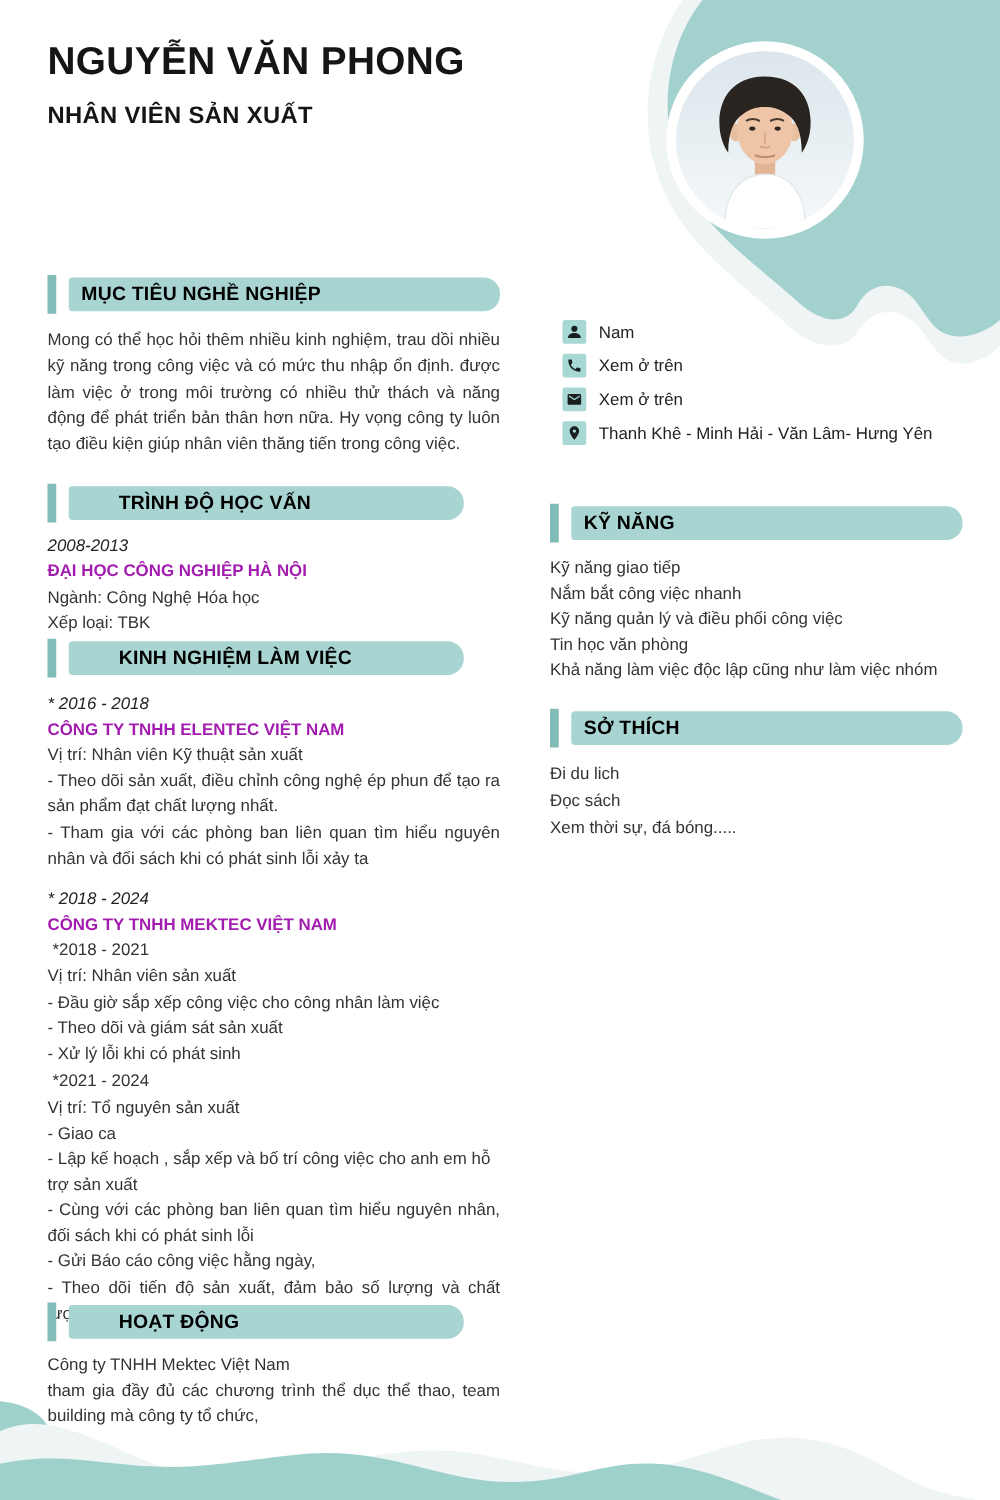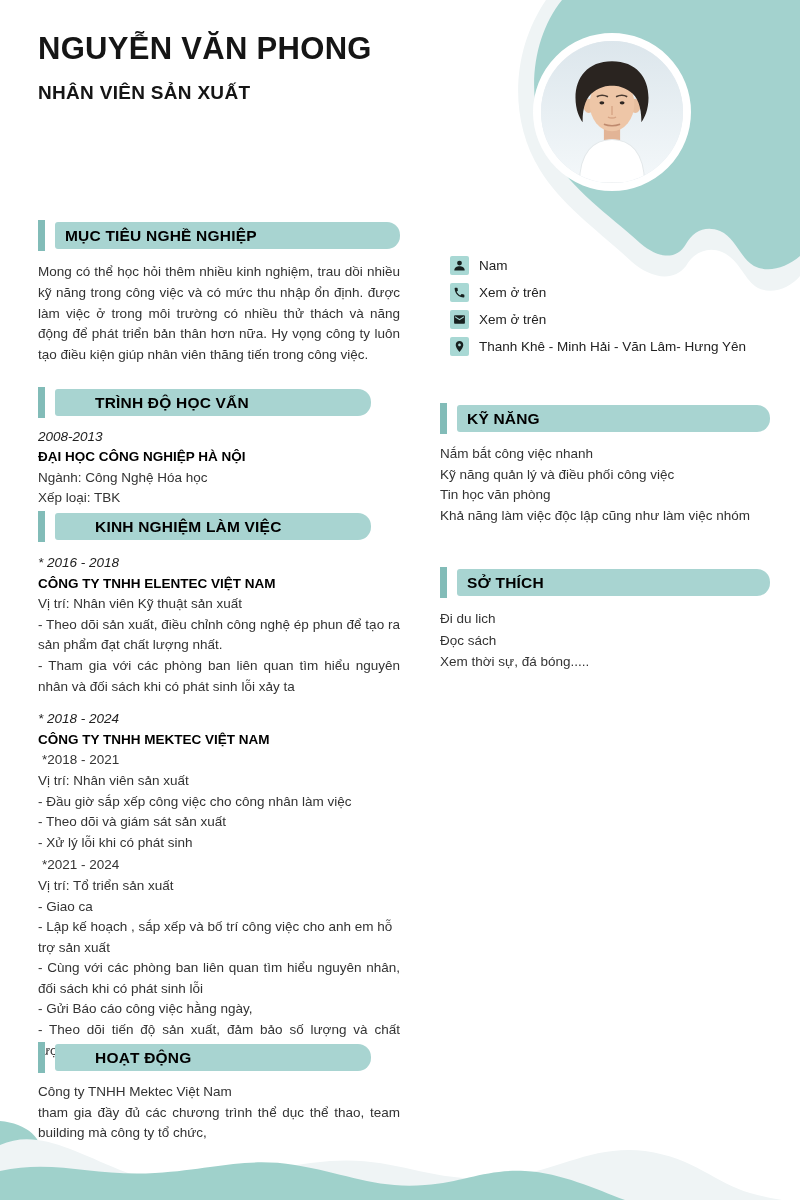--- a/index.html
+++ b/index.html
@@ -29,21 +29,21 @@
   .sec-h{display:flex;align-items:flex-start;}
   .acc{width:7px;height:31px;background:#82bcb8;flex:none;}
   .bar{height:27px;background:#a8d4d1;border-radius:3px 13px 13px 3px;display:flex;align-items:center;
        padding-left:10px;margin-left:10px;margin-top:2px;font-weight:bold;font-size:15.5px;color:#000;
        letter-spacing:.2px;box-sizing:border-box;}
   .bar-w1{width:350px;} .bar-w2{width:316px;padding-left:40px;} .bar-w3{width:313px;}
 
   .body-txt{font-size:13.5px;line-height:20.6px;color:#333;}
   .just{text-align:justify;}
   .it{font-style:italic;color:#222;}
-  .bld{font-weight:bold;color:#000000;}
+  .bld{font-weight:bold;color:#a21caf;}
   .subperiod{padding-left:4px;}
   .mt{margin-top:11px;}
   .gap{height:12px;}
 
   
   .contact{position:absolute;left:450px;top:252px;width:340px;}
   .crow{display:flex;align-items:center;height:27px;gap:10px;font-size:13.5px;color:#222;text-align:right;}
   .isq{width:19px;height:19px;background:#a8d8d4;border-radius:2px;display:flex;align-items:center;
        justify-content:center;flex:none;}
   .isq svg{width:13px;height:13px;fill:#17201f;}
@@ -126,21 +126,21 @@
     <div class="gap"></div>
     <div class="body-txt">
       <p class="it">* 2018 - 2024</p>
       <p class="bld">CÔNG TY TNHH MEKTEC VIỆT NAM</p>
       <p class="subperiod">*2018 - 2021</p>
       <p>Vị trí: Nhân viên sản xuất</p>
       <p>- Đầu giờ sắp xếp công việc cho công nhân làm việc</p>
       <p>- Theo dõi và giám sát sản xuất</p>
       <p>- Xử lý lỗi khi có phát sinh</p>
       <p class="subperiod" style="margin-top:2px;">*2021 - 2024</p>
-      <p>Vị trí: Tổ triển sản xuất</p>
+      <p>Vị trí: Tổ nguyên sản xuất</p>
       <p>- Giao ca</p>
       <p>- Lập kế hoạch , sắp xếp và bố trí công việc cho anh em hỗ trợ sản xuất</p>
       <p class="just">- Cùng với các phòng ban liên quan tìm hiểu nguyên nhân, đối sách khi có phát sinh lỗi</p>
       <p>- Gửi Báo cáo công việc hằng ngày,</p>
       <p class="just">- Theo dõi tiến độ sản xuất, đảm bảo số lượng và chất lượng theo kế hoạch sản xuất</p>
     </div>
   </section>
 
   <section class="sec lcol" style="top:1042px;">
     <div class="sec-h">
@@ -188,20 +188,21 @@
       <span>Thanh Khê - Minh Hải - Văn Lâm- Hưng Yên</span>
     </div>
   </div>
 
   <section class="sec rcol" style="top:403px;">
     <div class="sec-h">
       <span class="acc"></span>
       <div class="bar bar-w3">KỸ NĂNG</div>
     </div>
     <div class="body-txt" style="margin-top:10px;line-height:20.5px;">
+      <p>Kỹ năng giao tiếp</p>
       <p>Nắm bắt công việc nhanh</p>
       <p>Kỹ năng quản lý và điều phối công việc</p>
       <p>Tin học văn phòng</p>
       <p>Khả năng làm việc độc lập cũng như làm việc nhóm</p>
     </div>
   </section>
 
   <section class="sec rcol" style="top:567px;">
     <div class="sec-h">
       <span class="acc"></span>

